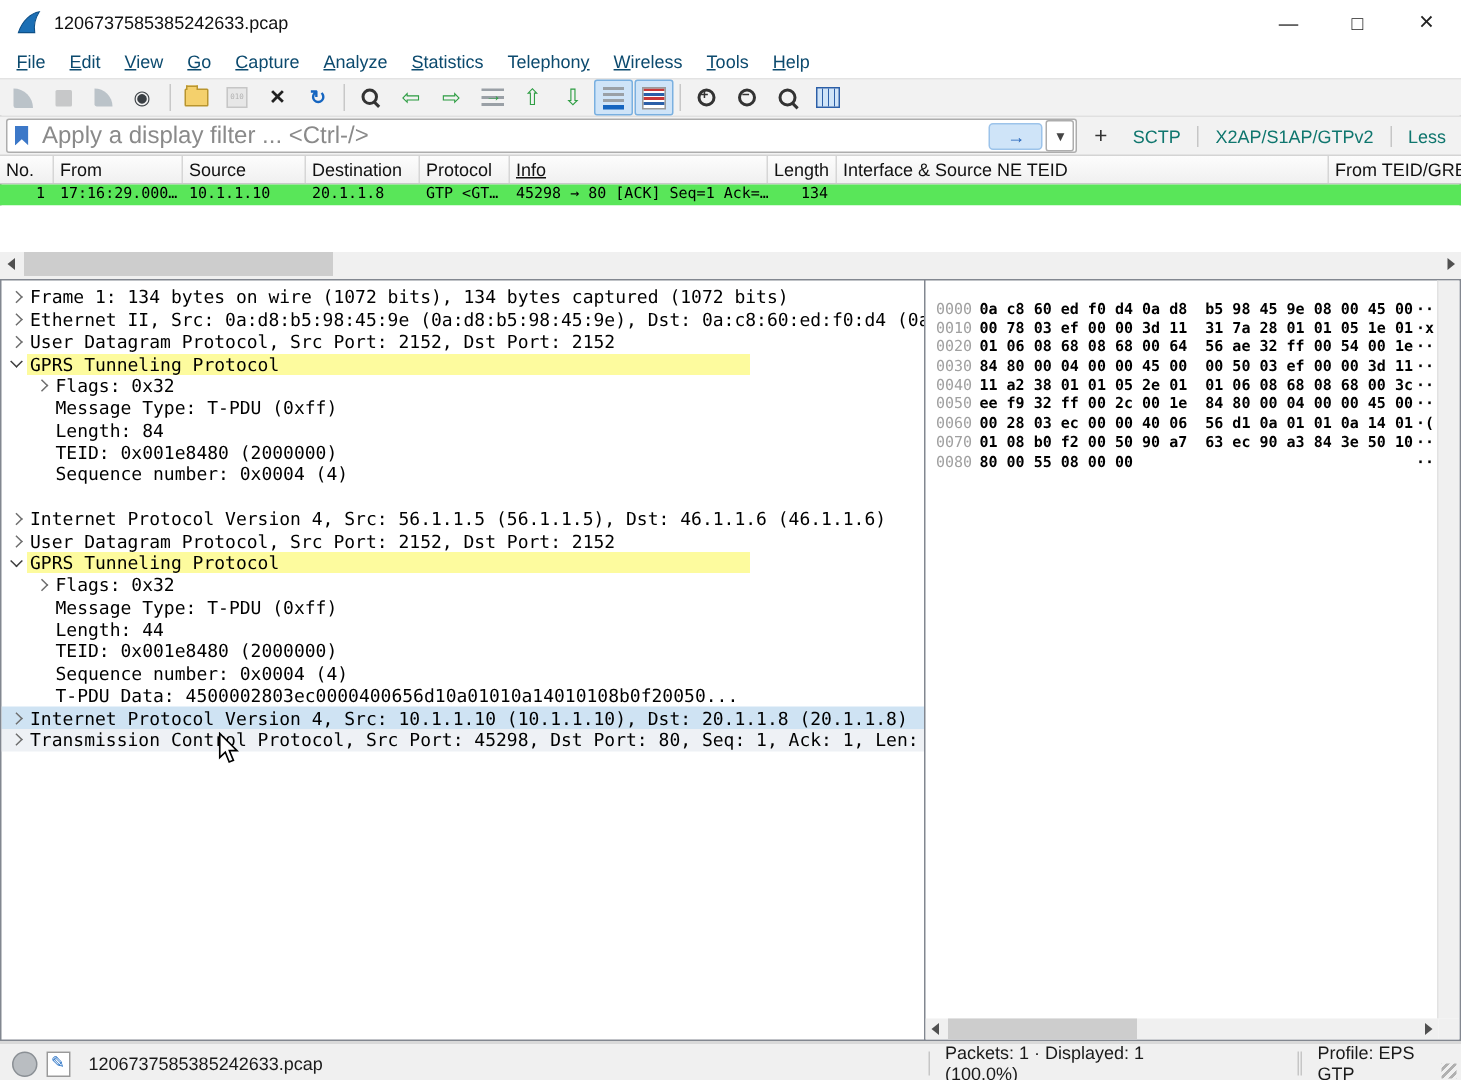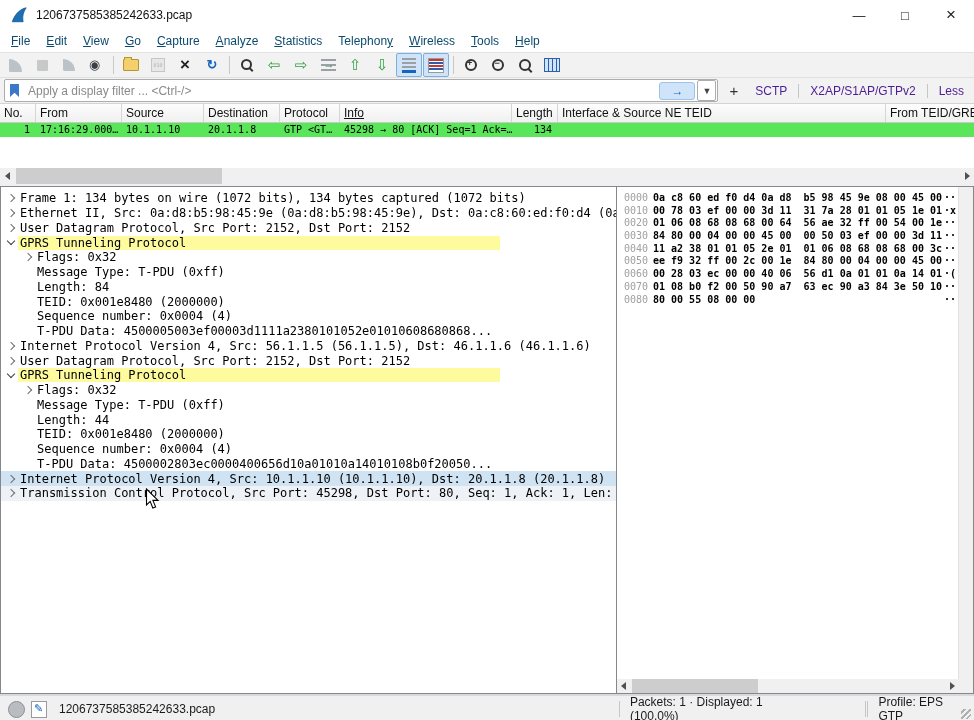--- a/index.html
+++ b/index.html
@@ -56,28 +56,28 @@
   .tb-zoomout::after{content:"−";position:absolute;font-size:9px;font-weight:bold;color:#333;left:4px;top:0px;}
   .tb-zoomreset::after{content:"";position:absolute;width:2px;height:5px;background:#333;left:11px;top:10px;transform:rotate(-45deg);}
   .tb-resize{width:14px;height:12px;border:1px solid #2b5fa8;background:repeating-linear-gradient(90deg,#cfe4f8 0 3px,#2b5fa8 3px 4px);}
   
   .filterbar{height:25px;background:#f2f2f2;display:flex;align-items:center;padding:0 4px;gap:5px;
     border-top:1px solid #e0e0e0;border-bottom:1px solid #d4d4d4;}
   .filter-input-wrap{flex:1;height:21px;background:#fff;border:1px solid #adadad;border-radius:2px;
     display:flex;align-items:center;position:relative;}
   .bookmark{width:9px;height:13px;margin:0 7px 0 5px;background:#3c78c8;
     clip-path:polygon(0 0,100% 0,100% 100%,50% 68%,0 100%);}
-  .filter-input{flex:1;border:none;outline:none;font-size:12px;color:#be185d;background:transparent;
+  .filter-input{flex:1;border:none;outline:none;font-size:16px;color:#be185d;background:transparent;
     font-family:"Liberation Sans",sans-serif;}
   .filter-input::placeholder{color:#8a8a8a;}
   .apply-btn{width:34px;height:16px;background:#cfe4f8;border:1px solid #9cc3ea;border-radius:3px;
     display:flex;align-items:center;justify-content:center;color:#1d5fb8;font-weight:bold;font-size:12px;margin-right:2px;}
   .caret-btn{width:17px;height:19px;border:1px solid #adadad;border-radius:2px;background:#fff;
     display:flex;align-items:center;justify-content:center;color:#444;font-size:9px;margin-right:1px;}
-  .flt-txt-btn{color:#4c1d95;padding:0 6px;white-space:nowrap;}
+  .flt-txt-btn{color:#0f766e;padding:0 6px;white-space:nowrap;}
   .flt-sep{width:1px;height:14px;background:#c6c6c6;}
   
   .pl-header{height:18px;display:flex;background:linear-gradient(#fdfdfd,#f0f0f0);
     border-bottom:1px solid #c9c9c9;overflow:hidden;}
   .plh-cell{height:18px;display:flex;align-items:center;padding-left:4px;border-right:1px solid #d6d6d6;
     box-sizing:border-box;flex-shrink:0;overflow:hidden;white-space:nowrap;color:#111;}
   .pl-row{height:14px;display:flex;background:var(--row_green);overflow:hidden;
     font-family:"DejaVu Sans Mono",monospace;font-size:10px;line-height:14px;color:#000;}
   .pl-cell{height:14px;padding-left:4px;box-sizing:border-box;flex-shrink:0;overflow:hidden;white-space:nowrap;}
   .pl-cell.r{text-align:right;padding-right:6px;padding-left:0;}
@@ -100,21 +100,21 @@
   .drow.hl-related{background:var(--rel_gray);}
   .dind{flex-shrink:0;display:block;height:1px;}
   .chev{width:15px;height:14px;flex-shrink:0;display:flex;align-items:center;justify-content:center;}
   .chev.closed::before{content:"";width:5px;height:5px;border-right:1.4px solid #6e6e6e;border-top:1.4px solid #6e6e6e;transform:rotate(45deg);display:block;}
   .chev.open::before{content:"";width:5px;height:5px;border-right:1.4px solid #3c3c3c;border-bottom:1.4px solid #3c3c3c;transform:rotate(45deg);display:block;margin-top:-3px;}
   .dtext{padding-left:2px;}
   .drow.hl-yellow .dtext{background:var(--hl_yellow);min-width:480px;}
   
   .hex-pane{position:absolute;left:616px;top:0;width:358px;height:508px;background:#fff;
     border:1px solid #828790;box-sizing:border-box;overflow:hidden;}
-  .hex-content{position:absolute;left:0;top:0;right:14px;bottom:14px;overflow:hidden;padding-top:5px;}
+  .hex-content{position:absolute;left:0;top:0;right:14px;bottom:14px;overflow:hidden;padding-top:14px;}
   .hexrow{height:12.7px;white-space:pre;position:relative;
     font-family:"DejaVu Sans Mono",monospace;font-size:10px;font-weight:bold;color:#000;}
   .hex-off{position:absolute;left:7px;color:#a0a0a0;font-weight:normal;}
   .hex-bytes{position:absolute;left:36px;}
   .hex-ascii{position:absolute;left:327px;color:#000;}
   .hex-vscroll{position:absolute;right:0;top:0;width:14px;bottom:14px;background:#f0f0f0;border-left:1px solid #e2e2e2;}
   .hex-hscroll{position:absolute;left:0;bottom:0;right:14px;height:14px;background:#f0f0f0;}
   .hex-hscroll .sb-arrow{height:14px;width:13px;}
   .hex-hscroll .sb-thumb{height:14px;}
   .hex-corner{position:absolute;right:0;bottom:0;width:14px;height:14px;background:#f0f0f0;}
@@ -325,21 +325,20 @@
             <span class="dtext">TEID: 0x001e8480 (2000000)</span>
           </div>
           <div class="drow">
             <span class="dind" style="width: 19px;"></span>
             <span class="chev none"></span>
             <span class="dtext">Sequence number: 0x0004 (4)</span>
           </div>
           <div class="drow">
             <span class="dind" style="width: 19px;"></span>
             <span class="chev none"></span>
-            <span class="dtext">T-PDU Data: 4500005003ef00003d1111a2380101052e01010608680868...</span>
           </div>
           <div class="drow">
             <span class="dind" style="width: 2px;"></span>
             <span class="chev closed"></span>
             <span class="dtext">Internet Protocol Version 4, Src: 56.1.1.5 (56.1.1.5), Dst: 46.1.1.6 (46.1.1.6)</span>
           </div>
           <div class="drow">
             <span class="dind" style="width: 2px;"></span>
             <span class="chev closed"></span>
             <span class="dtext">User Datagram Protocol, Src Port: 2152, Dst Port: 2152</span>

